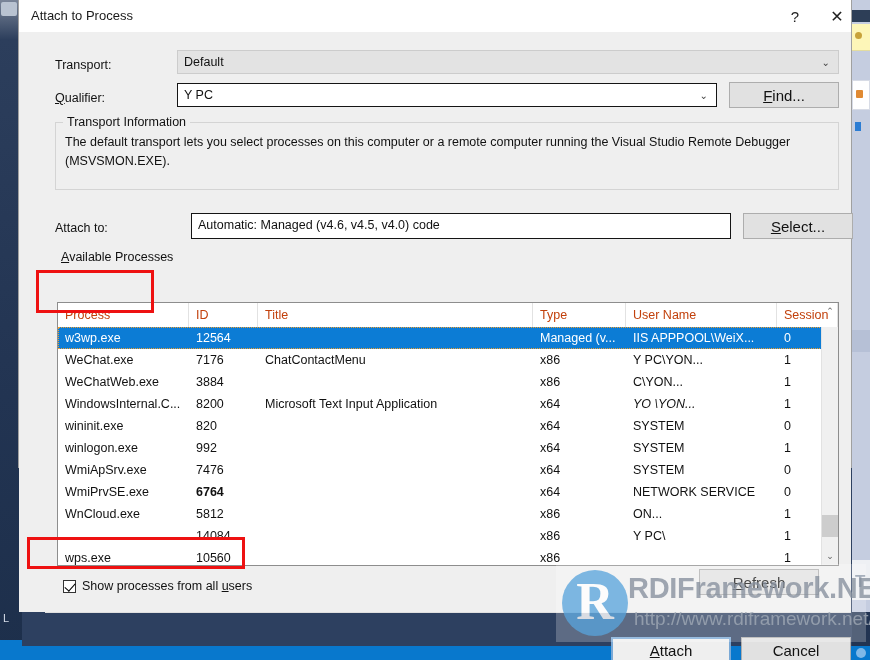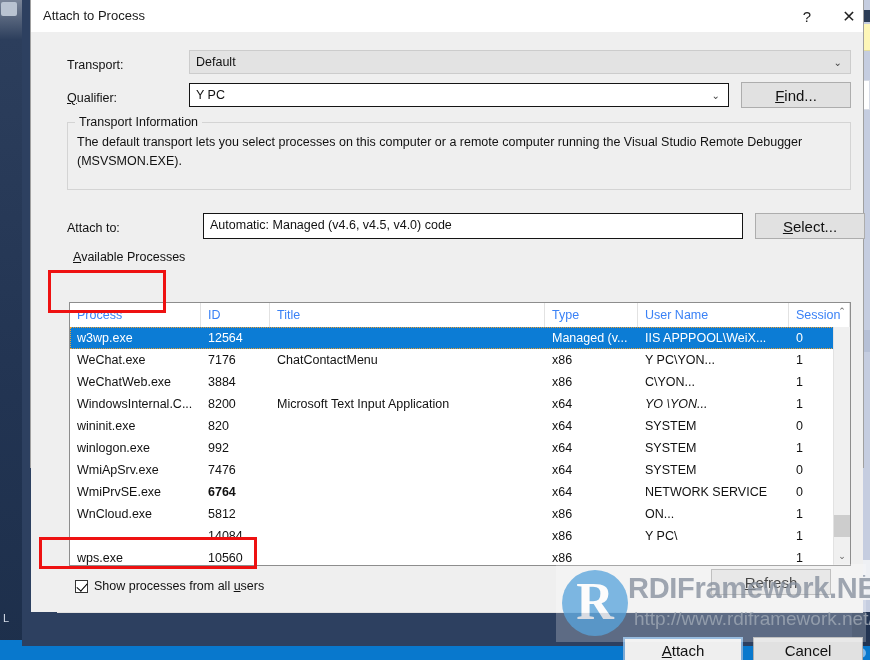--- a/index.html
+++ b/index.html
@@ -79,21 +79,21 @@
     position: absolute; left: 856px; top: 648px; width: 10px; height: 10px;
     background: #7fb8e8; border-radius: 50%;
   }
   .left-taskbar-piece {
     position: absolute; left: 0; top: 640px; width: 22px; height: 20px;
     background: #0878cd;
   }
 
   
   #dialog {
-    position: absolute; left: 30px; top: 0; width: 834px; height: 468px;
+    position: absolute; left: 18px; top: 0; width: 834px; height: 468px;
     background: #efefef;
     border: 1px solid #a0a0a0;
     border-top: none;
     box-sizing: border-box;
   }
   .titlebar {
     position: absolute; left: 0; top: 0; width: 832px; height: 32px;
     background: #ffffff;
     border-bottom: 1px solid #ffffff;
   }
@@ -179,21 +179,21 @@
     box-sizing: border-box;
     overflow: hidden;
   }
   .lv-header {
     position: absolute; left: 0; top: 0; width: 780px; height: 24px;
     background: #ffffff;
     border-bottom: 1px solid #e0e0e0;
   }
   .lv-th {
     position: absolute; top: 0; height: 24px;
-    font-size: 12.5px; color: #3b82f6;
+    font-size: 12.5px; color: #c2410c;
     line-height: 24px;
     padding-left: 7px;
     border-right: 1px solid #e2e2e2;
     box-sizing: border-box;
     white-space: nowrap;
     overflow: hidden;
   }
   .lv-rows {
     position: absolute; left: 0; top: 24px; width: 764px;
   }

